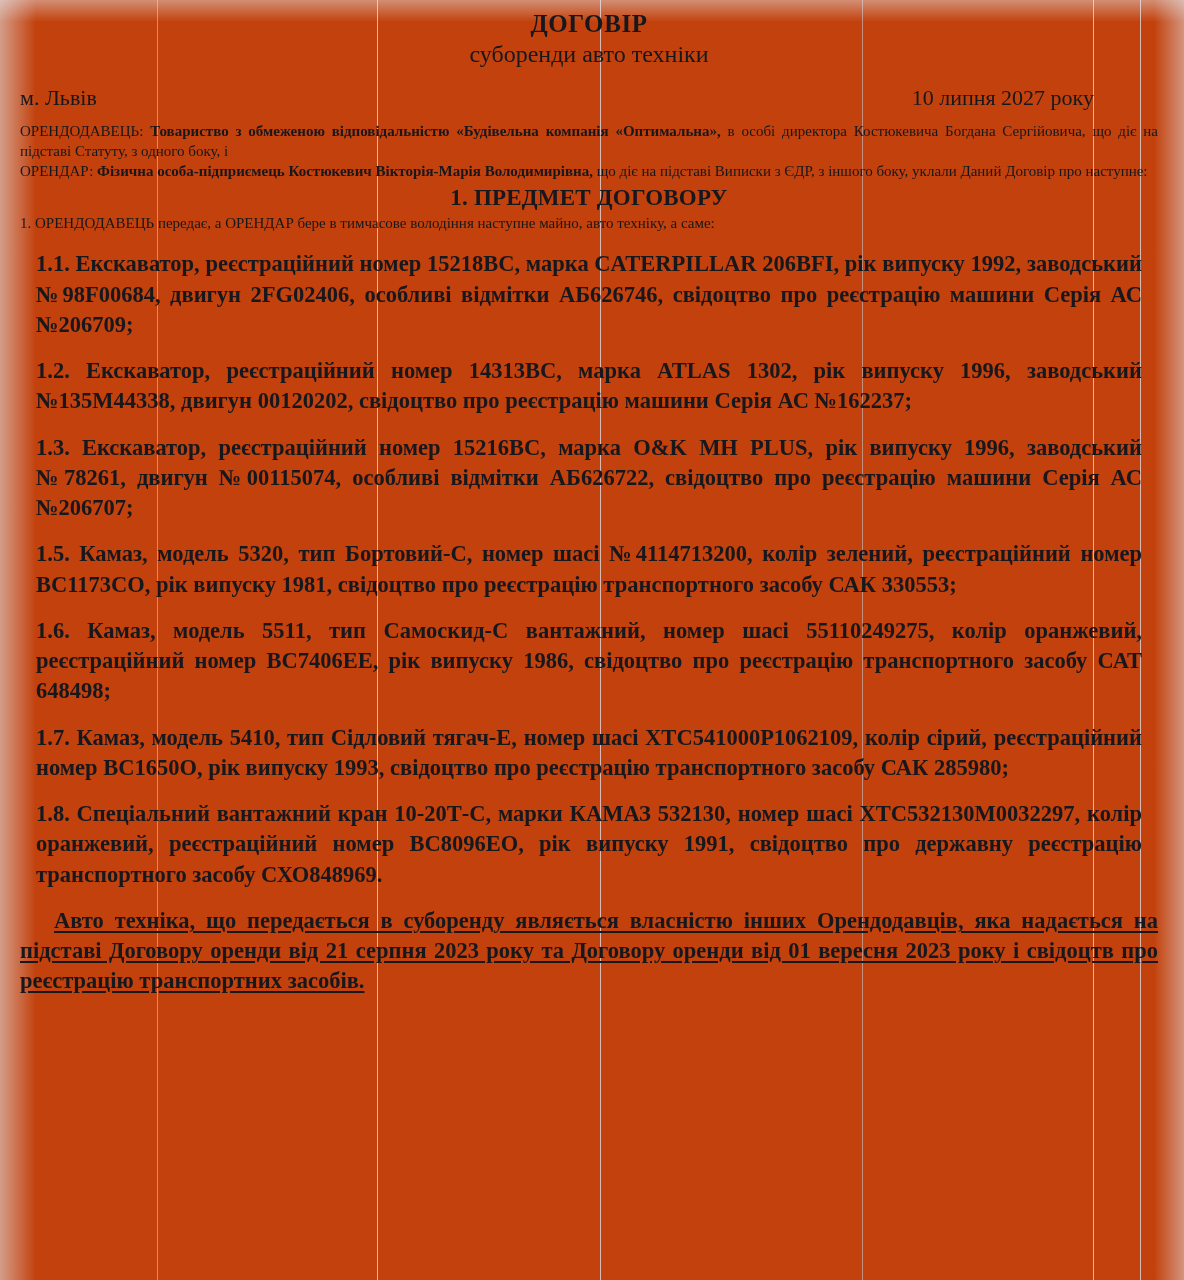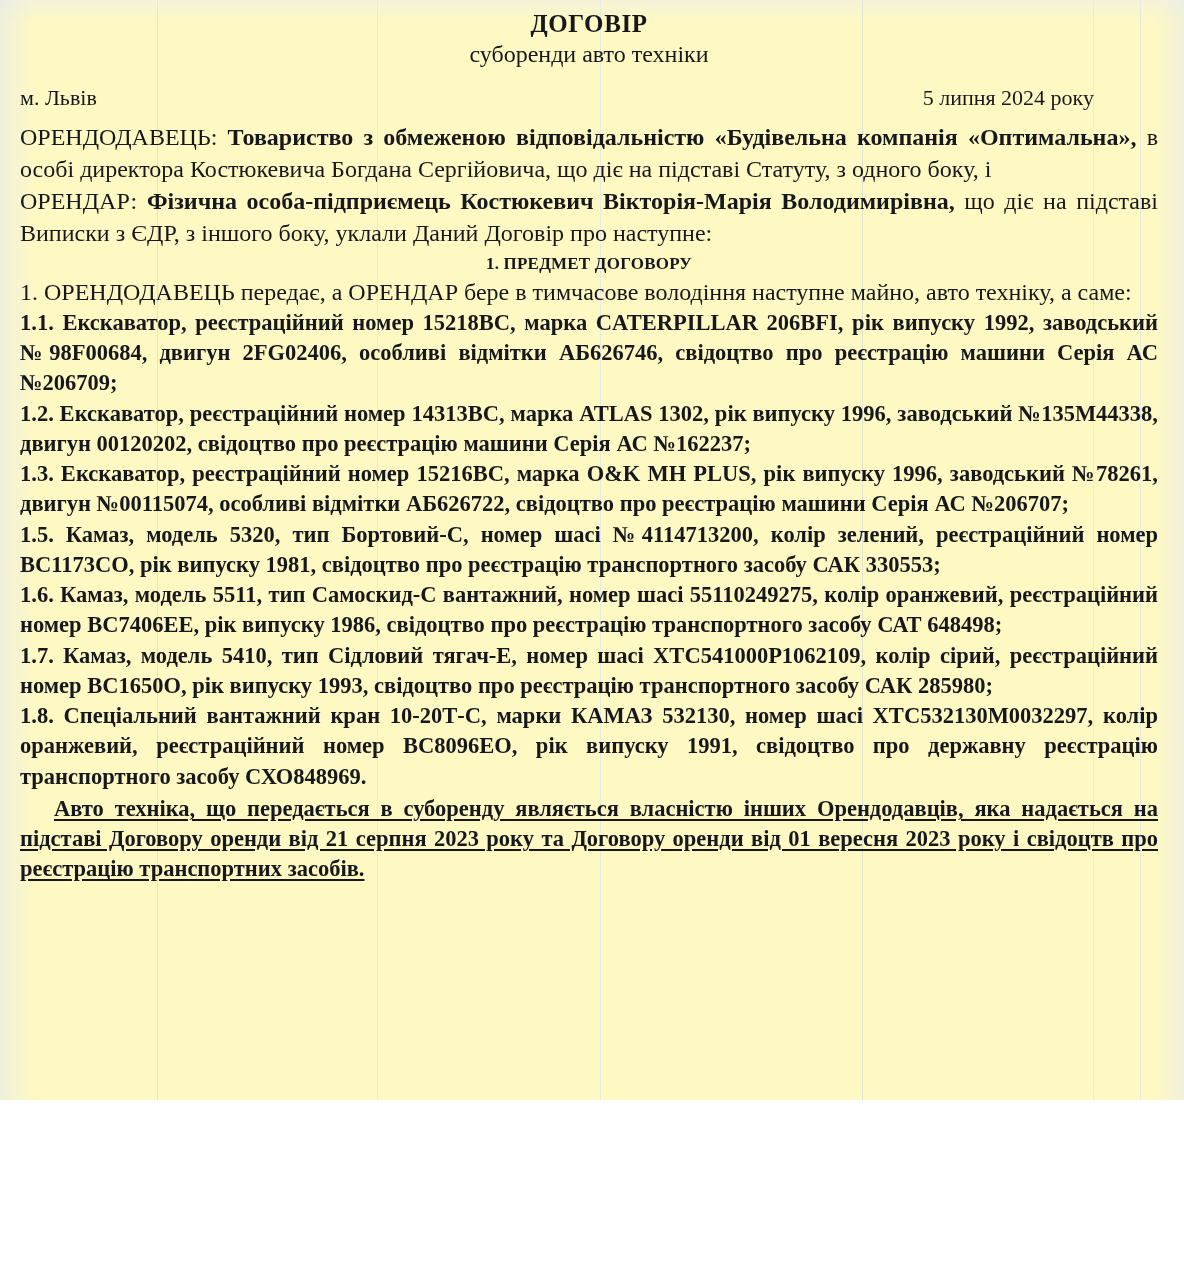--- a/index.html
+++ b/index.html
@@ -9,23 +9,23 @@
     background: #ffffff;
   }
   body {
     font-family: "Liberation Serif", "DejaVu Serif", serif;
     color: #16181d;
   }
 
   .page {
     position: relative;
     width: 1184px;
-    height: 1100px;
+    height: 1280px;
     overflow: hidden;
-    background: #fef9c3;
+    background: #c2410c;
     box-sizing: border-box;
   }
 
   
   .scan-lines {
     position: absolute;
     inset: 0;
     pointer-events: none;
     z-index: 0;
   }
@@ -81,38 +81,38 @@
     justify-content: space-between;
     align-items: flex-end;
     margin: 16px 0 10px 0;
     font-size: 22px;
   }
   .meta-city { font-weight: 400; }
   .meta-date { font-weight: 400; padding-right: 64px; }
 
   p.para {
     margin: 0;
-    font-size: 24px;
+    font-size: 15px;
     line-height: 1.345;
     text-align: justify;
     text-justify: inter-word;
   }
 
   .b { font-weight: 700; }
 
   .section-head {
     text-align: center;
-    font-size: 17px;
+    font-size: 23px;
     font-weight: 700;
     margin: 4px 0 2px 0;
     letter-spacing: .2px;
   }
 
   .item {
-    margin: 0;
+    margin: 16px;
     font-size: 22.5px;
     line-height: 1.345;
     font-weight: 700;
     text-align: justify;
     text-justify: inter-word;
   }
 
   .note {
     margin: 2px 0 8px 0;
     font-size: 22.5px;
@@ -150,21 +150,21 @@
 
   <div class="content">
 
     <div class="title-block">
       <div class="doc-title">ДОГОВІР</div>
       <div class="doc-subtitle">суборенди авто техніки</div>
     </div>
 
     <div class="meta-row">
       <span class="meta-city">м. Львів</span>
-      <span class="meta-date">5 липня 2024 року</span>
+      <span class="meta-date">10 липня 2027 року</span>
     </div>
 
     <p class="para"><span>ОРЕНДОДАВЕЦЬ:</span> <span class="b">Товариство з обмеженою відповідальністю «Будівельна компанія «Оптимальна»,</span><span> в особі директора Костюкевича Богдана Сергійовича, що діє на підставі Статуту, з одного боку, і</span></p>
 
     <p class="para"><span>ОРЕНДАР:</span> <span class="b">Фізична особа-підприємець Костюкевич Вікторія-Марія Володимирівна,</span><span> що діє на підставі Виписки з ЄДР, з іншого боку, уклали Даний Договір про наступне:</span></p>
 
     <div class="section-head">1. ПРЕДМЕТ ДОГОВОРУ</div>
 
     <p class="para intro-indent">1. ОРЕНДОДАВЕЦЬ передає, а ОРЕНДАР бере в тимчасове володіння наступне майно, авто техніку, а саме:</p>
 

